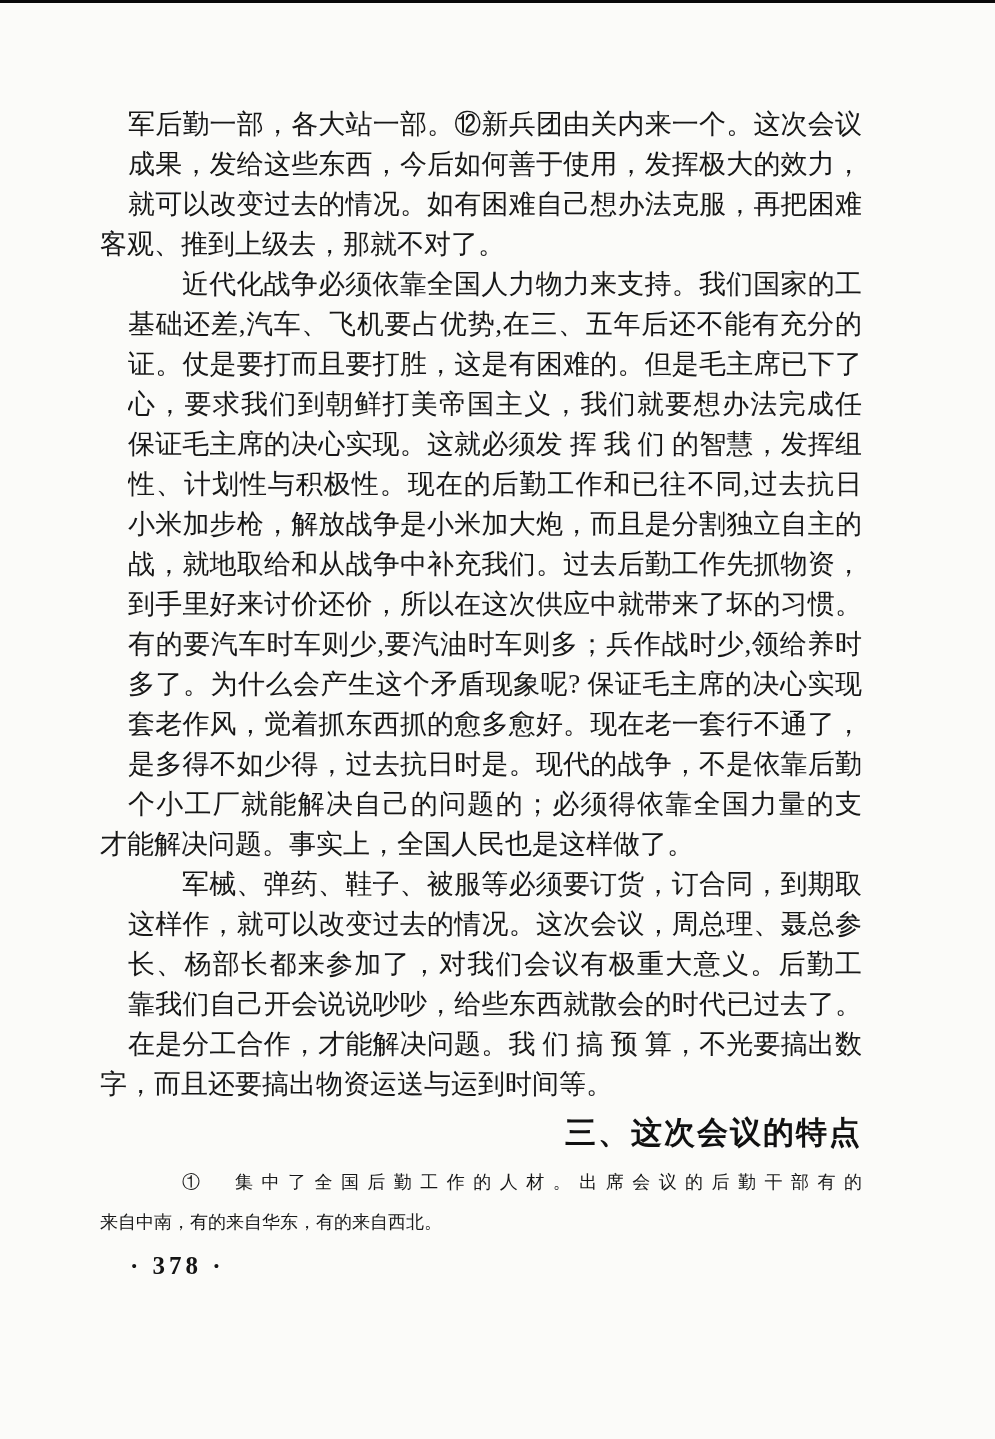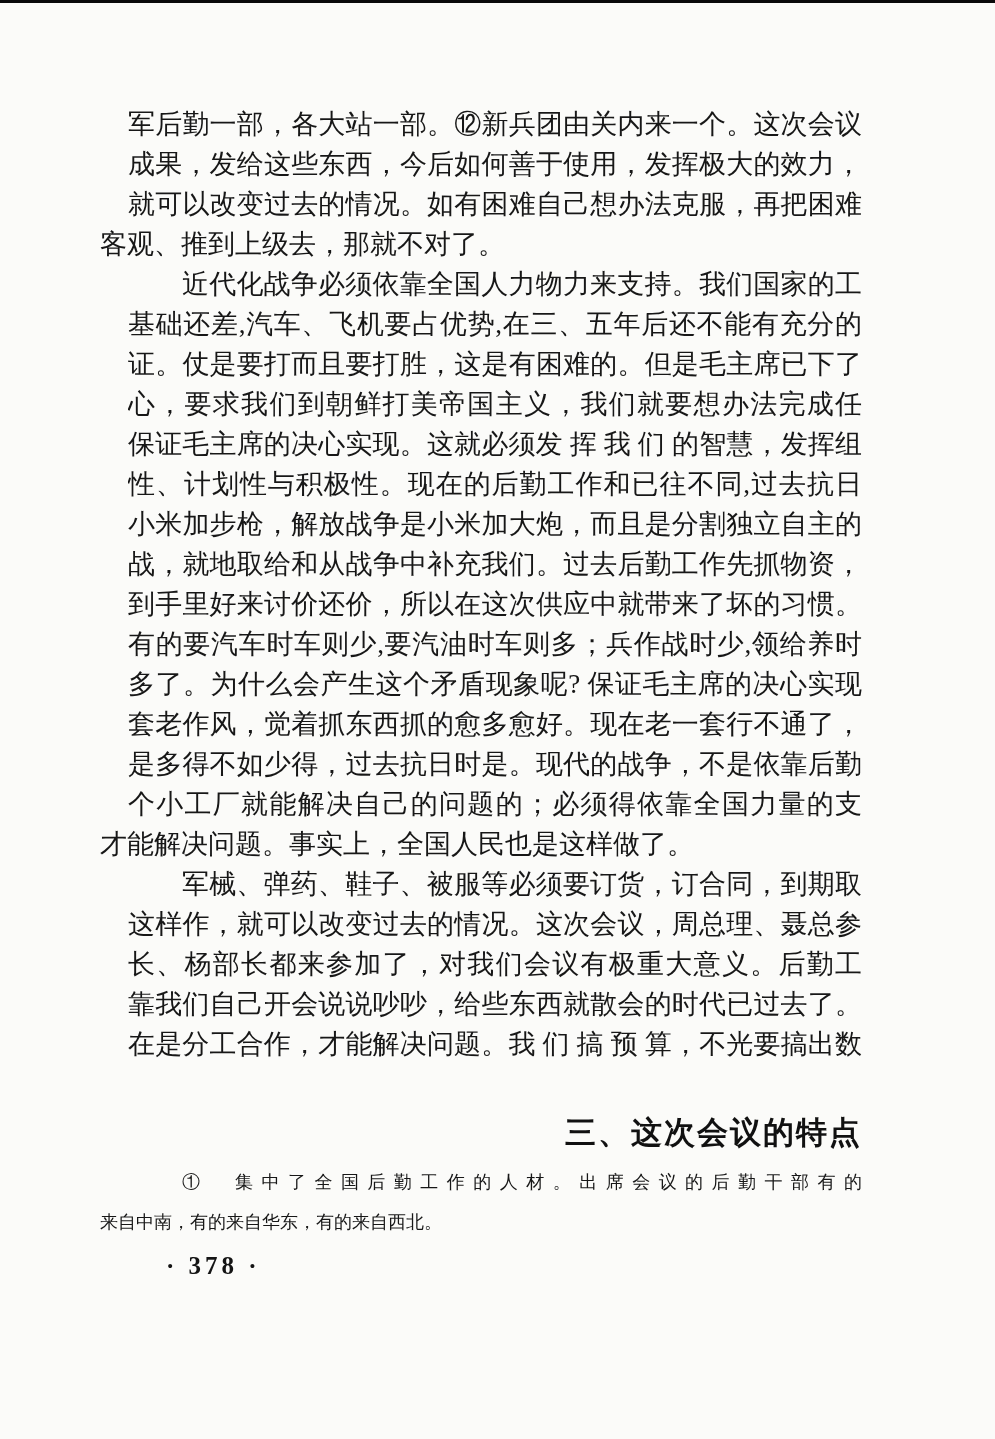--- a/index.html
+++ b/index.html
@@ -66,21 +66,20 @@
     text-align: justify;
   }
   .page-number {
     position: absolute;
     left: 130px;
     top: 1252px;
     font-size: 25px;
     font-weight: bold;
     letter-spacing: 4px;
     color: #141414;
-    margin-left: 36px;
   }
 </style>
 </head>
 <body>
 
 <div class="page">
 
   <div class="scan-top-edge"></div>
 
   <div class="body-text">
@@ -109,20 +108,21 @@
       <div class="text-line full">个小工厂就能解决自己的问题的；必须得依靠全国力量的支持，</div>
       <div class="text-line">才能解决问题。事实上，全国人民也是这样做了。</div>
     </div>
 
     <div>
       <div class="text-line full indent">军械、弹药、鞋子、被服等必须要订货，订合同，到期取货。</div>
       <div class="text-line full">这样作，就可以改变过去的情况。这次会议，周总理、聂总参谋</div>
       <div class="text-line full">长、杨部长都来参加了，对我们会议有极重大意义。后勤工作，</div>
       <div class="text-line full">靠我们自己开会说说吵吵，给些东西就散会的时代已过去了。现</div>
       <div class="text-line full">在是分工合作，才能解决问题。我 们 搞 预 算，不光要搞出数目</div>
+      <div class="text-line">字，而且还要搞出物资运送与运到时间等。</div>
     </div>
 
   </div>
 
   <div class="section-heading">三、这次会议的特点</div>
 
   <div class="section-body">
     <div>
       <div class="text-line full indent">①　集中了全国后勤工作的人材。出席会议的后勤干部有的</div>
       <div class="text-line">来自中南，有的来自华东，有的来自西北。</div>

